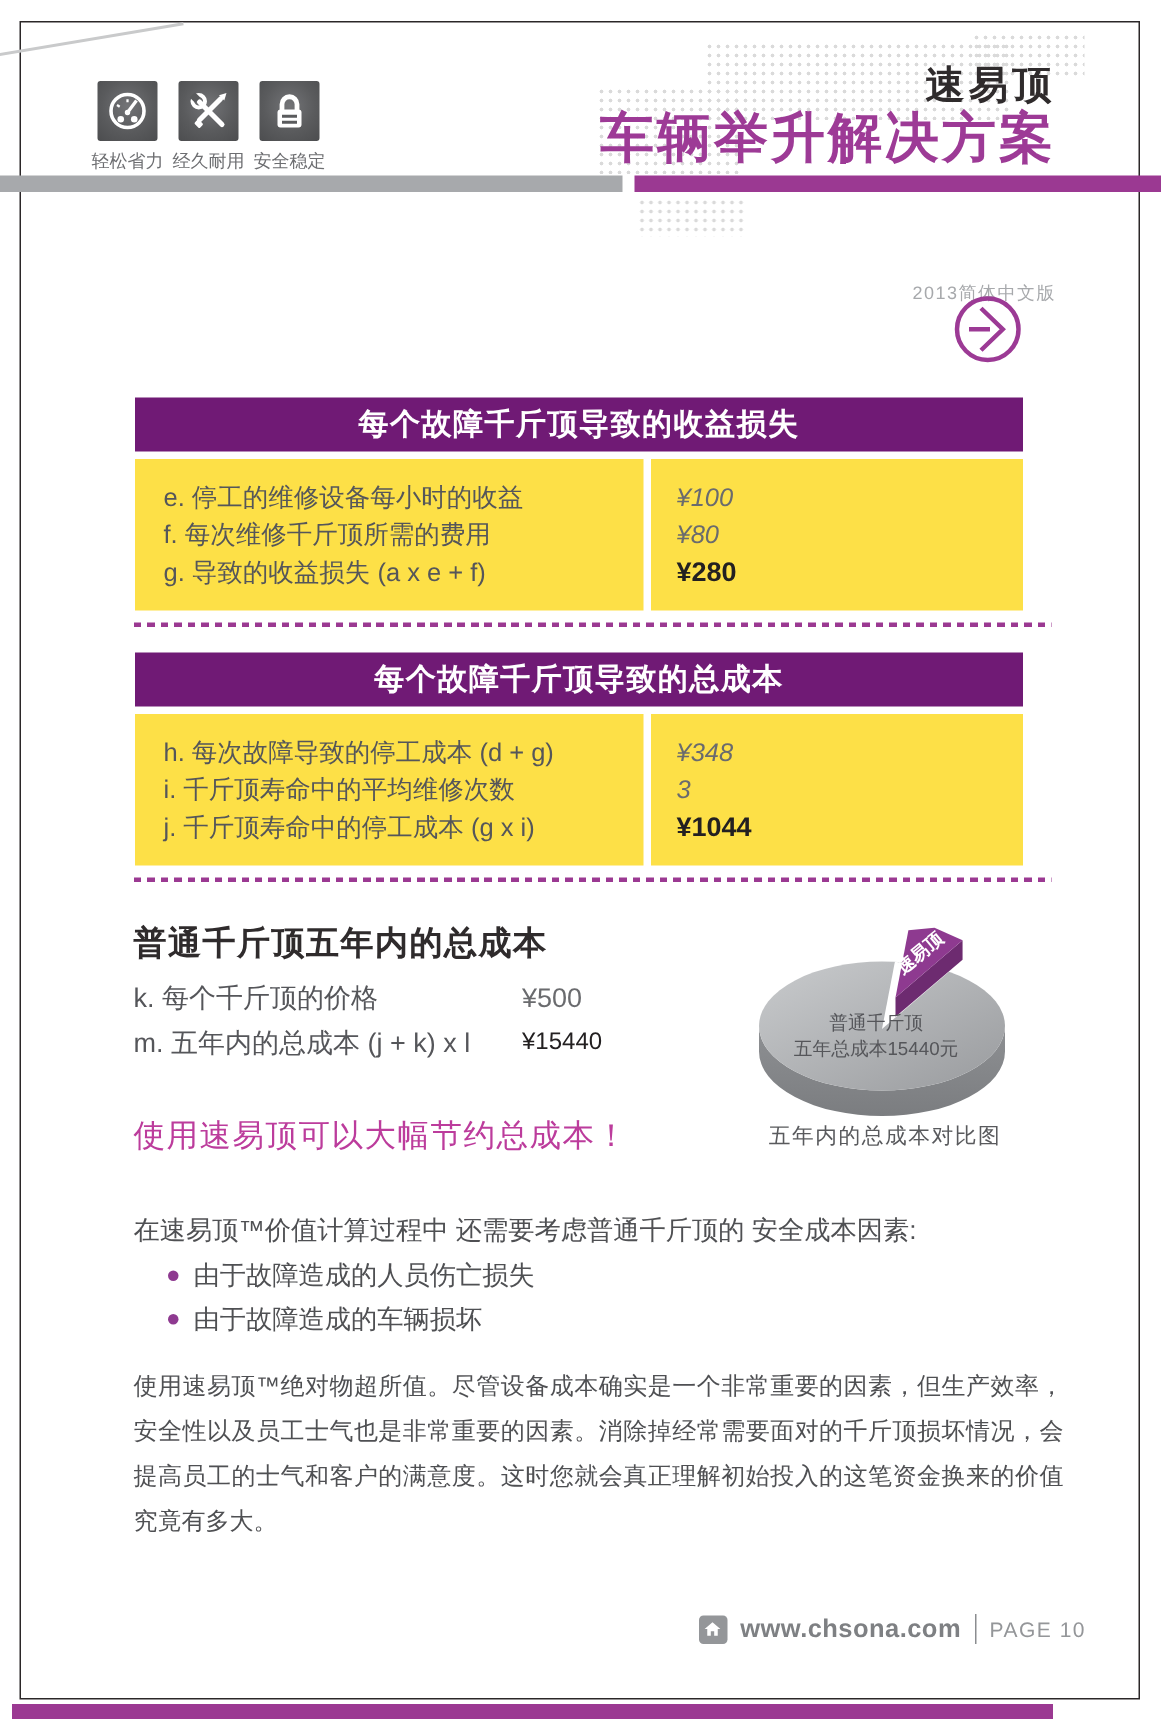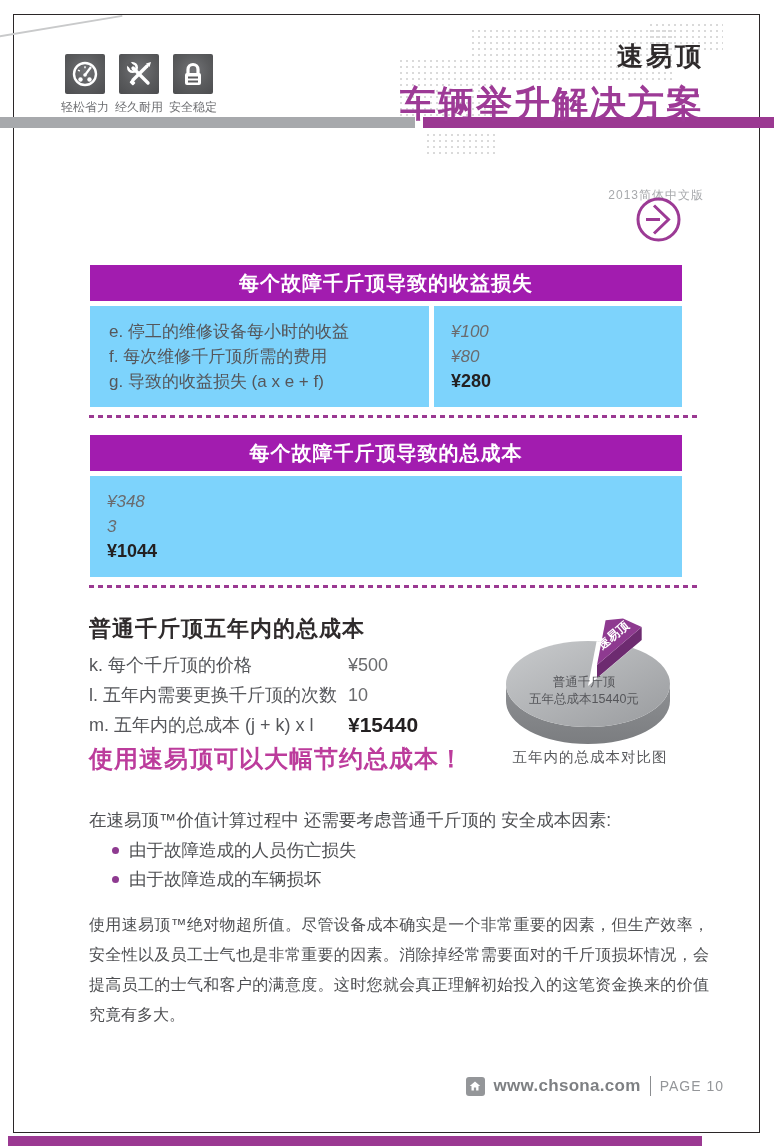--- a/index.html
+++ b/index.html
@@ -21,47 +21,47 @@
   .feature-box{width:40px;height:40px;border-radius:2px;
     background:radial-gradient(circle at 50% 42%,#737477 0%,#5a5b5d 55%,#4c4d4f 100%);
     display:flex;align-items:center;justify-content:center;}
   .feature-label{margin-top:5px;font-size:12px;color:#6d6e71;white-space:nowrap;}
   
   .gray-bar{position:absolute;left:0;top:117px;width:415px;height:11px;background:#a7a9ac;}
   .purple-bar-top{position:absolute;left:423px;top:117px;width:351px;height:11px;background:#9b3992;}
   
   .hdr{position:absolute;right:70px;top:42px;text-align:right;z-index:2;}
   .brand{font-size:26px;font-weight:bold;color:#2f2b2c;letter-spacing:3px;line-height:1.1;}
-  .title{font-size:36px;font-weight:bold;color:#9d3a96;letter-spacing:2px;line-height:1.05;margin-top:14px;}
+  .title{font-size:36px;font-weight:bold;color:#9d3a96;letter-spacing:2px;line-height:1.05;margin-top:2px;}
   .edition{position:absolute;right:70px;top:139px;font-size:12px;color:#a7a9ac;letter-spacing:1px;margin-top:48px;}
   
   .arrow-wrap{position:absolute;left:635px;top:196px;width:47px;height:47px;}
   
   .ctable{position:absolute;left:90px;width:592px;}
   #table1{top:265px;} #table2{top:435px;}
-  .ctable-header{height:36px;line-height:36px;background:#a21caf;color:#fff;font-weight:bold;
+  .ctable-header{height:36px;line-height:36px;background:#701a75;color:#fff;font-weight:bold;
     font-size:20px;text-align:center;letter-spacing:1px;}
   .ctable-body{display:flex;gap:5px;margin-top:5px;}
-  .ctable-col{background:#7dd3fc;box-sizing:border-box;padding:13px 0 13px 19px;}
+  .ctable-col{background:#fde047;box-sizing:border-box;padding:13px 0 13px 19px;}
   .col-labels{width:339px;}
   .col-values{flex:1;padding-left:17px;}
   .trow{font-size:17px;line-height:25px;color:#55565a;white-space:nowrap;}
   .trow.val{color:#6a6b6e;font-style:italic;}
   .trow.bold{font-weight:bold;color:#232021;font-size:18px;}
   .dashed{position:absolute;left:89px;width:612px;height:3px;
     background:repeating-linear-gradient(90deg,#9b3992 0 5px,transparent 5px 9px);}
   #dash1{top:415px;} #dash2{top:585px;}
   
   .fy-heading{position:absolute;left:89px;top:614px;font-size:22px;font-weight:bold;color:#2f2b2c;letter-spacing:1px;}
   .fy-rows{position:absolute;left:89px;top:650px;}
   .fy-row{display:flex;font-size:18px;line-height:30px;color:#55565a;white-space:nowrap;}
   .fy-label{width:259px;}
   .fy-value{color:#6a6b6e;}
-  .fy-row.bold .fy-value{font-weight:bold;color:#232021;font-size:21px;text-align:right;}
-  .fy-highlight{position:absolute;left:89px;top:743px;font-size:24px;font-weight:bold;color:#bc3c9c;letter-spacing:1px;}
+  .fy-row.bold .fy-value{font-weight:normal;color:#232021;font-size:16px;text-align:right;}
+  .fy-highlight{position:absolute;left:89px;top:743px;font-size:21px;font-weight:normal;color:#bc3c9c;letter-spacing:1px;}
   
   .pie{position:absolute;left:488px;top:606px;width:204px;height:146px;}
   .pie-caption{position:absolute;left:488px;top:748px;width:204px;text-align:center;
     font-size:14.5px;color:#595a5d;letter-spacing:1px;}
   
   .safety-intro{position:absolute;left:89px;top:808px;font-size:17.5px;color:#4f5053;}
   .bullet{position:absolute;left:112px;display:flex;align-items:center;font-size:17.5px;color:#4f5053;}
   .bullet .dot{width:7px;height:7px;border-radius:50%;background:#8e3a90;margin-right:10px;flex:none;}
   #bullet1{top:838px;} #bullet2{top:867px;}
   
@@ -159,38 +159,39 @@
       <div class="trow val">¥80</div>
       <div class="trow bold">¥280</div>
     </div>
   </div>
 </div>
 <div class="dashed" id="dash1"></div>
 
 <div class="ctable" id="table2">
   <div class="ctable-header">每个故障千斤顶导致的总成本</div>
   <div class="ctable-body">
+    <div class="ctable-col col-labels">
+      <div class="trow">h. 每次故障导致的停工成本 (d + g)</div>
+      <div class="trow">i. 千斤顶寿命中的平均维修次数</div>
+      <div class="trow">j. 千斤顶寿命中的停工成本 (g x i)</div>
+    </div>
     <div class="ctable-col col-values">
       <div class="trow val">¥348</div>
       <div class="trow val">3</div>
       <div class="trow bold">¥1044</div>
     </div>
   </div>
 </div>
 <div class="dashed" id="dash2"></div>
 
 <div class="fy-heading">普通千斤顶五年内的总成本</div>
 <div class="fy-rows">
   <div class="fy-row">
     <div class="fy-label">k. 每个千斤顶的价格</div>
     <div class="fy-value">¥500</div>
-  </div>
-  <div class="fy-row">
-    <div class="fy-label">l. 五年内需要更换千斤顶的次数</div>
-    <div class="fy-value">10</div>
   </div>
   <div class="fy-row bold">
     <div class="fy-label">m. 五年内的总成本 (j + k) x l</div>
     <div class="fy-value">¥15440</div>
   </div>
 </div>
 <div class="fy-highlight">使用速易顶可以大幅节约总成本！</div>
 
 <div class="pie">
   <svg width="204" height="146" viewBox="0 0 204 146">

